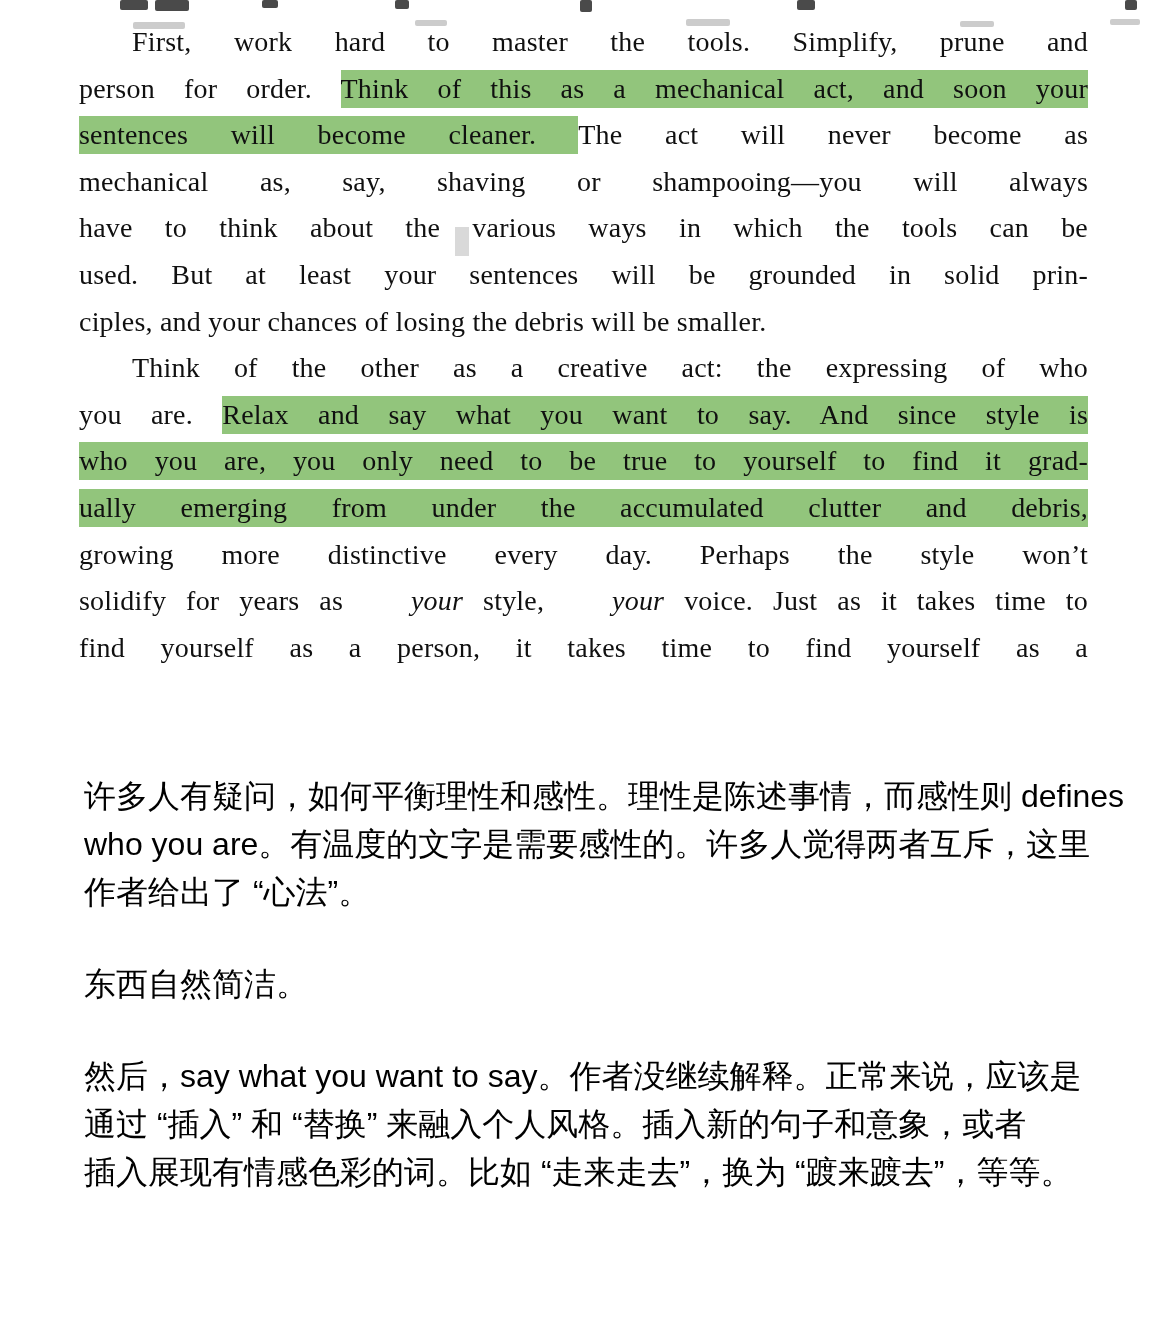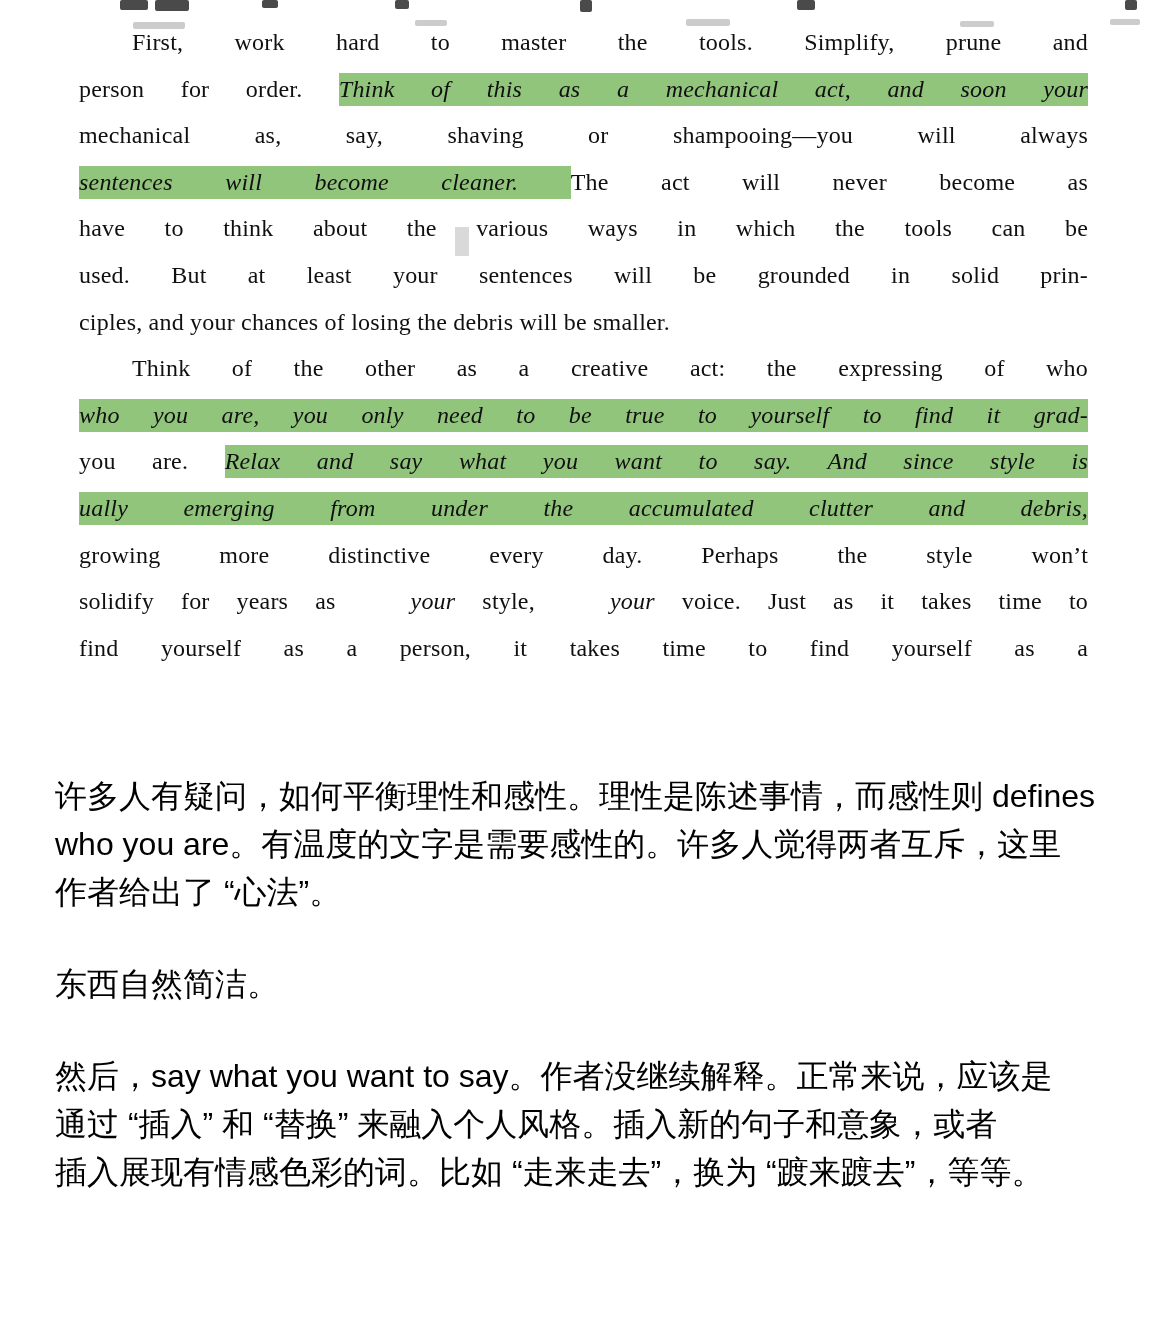--- a/index.html
+++ b/index.html
@@ -11,54 +11,53 @@
     overflow: hidden;
   }
 
   
   .book {
     position: absolute;
     left: 79px;
     top: 19px;
     width: 1009px;
     font-family: "Liberation Serif", "DejaVu Serif", serif;
-    font-size: 24px;
+    font-size: 28px;
     line-height: 46.6px;
     color: #101010;
     letter-spacing: 0.2px;
   }
   .bline {
     text-align: justify;
     text-align-last: justify;
     text-justify: inter-word;
     white-space: normal;
   }
   .bline.last { text-align-last: left; }
   .bline.indent { text-indent: 53px; }
   mark.hl {
     background: var(--hl, #92c57c);
     color: inherit;
     padding: 3px 0 4px 0;
-    font-style: italic;
   }
   em { font-style: italic; margin-left: 48px; }
 
   
   .notes {
     position: absolute;
     left: 55px;
     top: 772px;
     width: 1101px;
     font-family: "Liberation Sans", "DejaVu Sans", sans-serif;
     font-size: 32px;
     line-height: 48px;
     color: #000000;
   }
   .note-para { margin: 0 0 44px 0; }
-  .nline { white-space: nowrap; }
+  .nline { white-space: nowrap; margin-left: 29px; }
 
   
   .artifact { position: absolute; }
   .a-dark  { background: #4a4a4a; border-radius: 2px; }
   .a-faint { background: #cccccc; border-radius: 2px; }
   .a-smudge { background: #d9d9d9; }
 </style>
 </head>
 <body>
 
@@ -75,28 +74,28 @@
   <div class="artifact a-faint" style="left:415px;top:20px;width:32px;height:6px"></div>
   <div class="artifact a-faint" style="left:686px;top:19px;width:44px;height:7px"></div>
   <div class="artifact a-faint" style="left:960px;top:21px;width:34px;height:6px"></div>
   <div class="artifact a-faint" style="left:1110px;top:19px;width:30px;height:6px"></div>
 
   <div class="artifact a-smudge" style="left:455px;top:227px;width:14px;height:29px"></div>
 
   <div id="book" class="book">
       <div class="bline indent"><span>First, work hard to master the tools. Simplify, prune and</span></div>
       <div class="bline"><span>person for order. </span><mark class="hl">Think of this as a mechanical act, and soon your</mark></div>
+      <div class="bline"><mark class="hl">sentences will become cleaner. </mark><span>The act will never become as</span></div>
       <div class="bline"><span>mechanical as, say, shaving or shampooing—you will always</span></div>
-      <div class="bline"><mark class="hl">sentences will become cleaner. </mark><span>The act will never become as</span></div>
       <div class="bline"><span>have to think about the various ways in which the tools can be</span></div>
       <div class="bline"><span>used. But at least your sentences will be grounded in solid prin-</span></div>
       <div class="bline last"><span>ciples, and your chances of losing the debris will be smaller.</span></div>
       <div class="bline indent"><span>Think of the other as a creative act: the expressing of who</span></div>
+      <div class="bline"><span>you are. </span><mark class="hl">Relax and say what you want to say. And since style is</mark></div>
       <div class="bline"><mark class="hl">who you are, you only need to be true to yourself to find it grad-</mark></div>
-      <div class="bline"><span>you are. </span><mark class="hl">Relax and say what you want to say. And since style is</mark></div>
       <div class="bline"><mark class="hl">ually emerging from under the accumulated clutter and debris,</mark></div>
       <div class="bline"><span>growing more distinctive every day. Perhaps the style won’t</span></div>
       <div class="bline"><span>solidify for years as </span><em>your</em><span> style, </span><em>your</em><span> voice. Just as it takes time to</span></div>
       <div class="bline"><span>find yourself as a person, it takes time to find yourself as a</span></div>
     </div>
 
   <div id="notes" class="notes">
       <div class="note-para">
         <div class="nline">许多人有疑问，如何平衡理性和感性。理性是陈述事情，而感性则 defines</div>
         <div class="nline">who you are。有温度的文字是需要感性的。许多人觉得两者互斥，这里</div>

